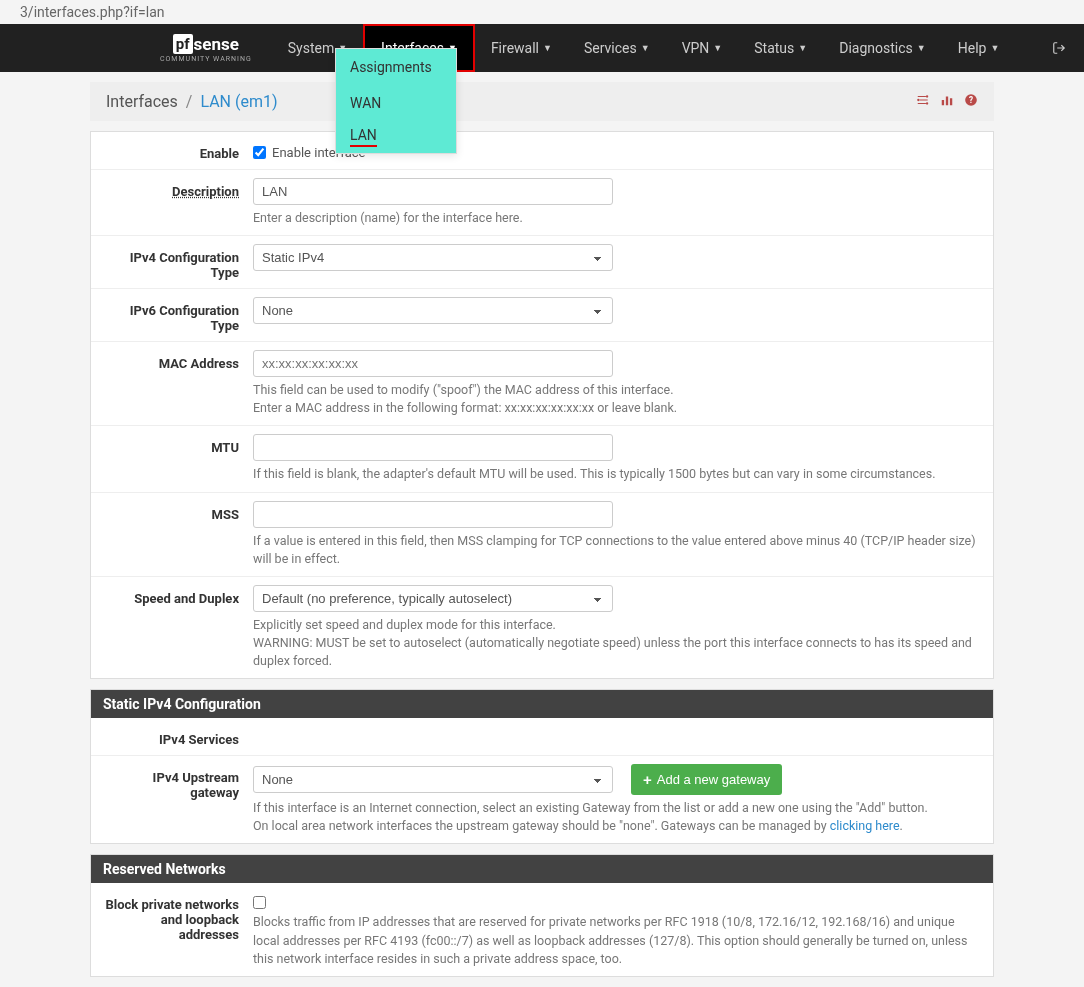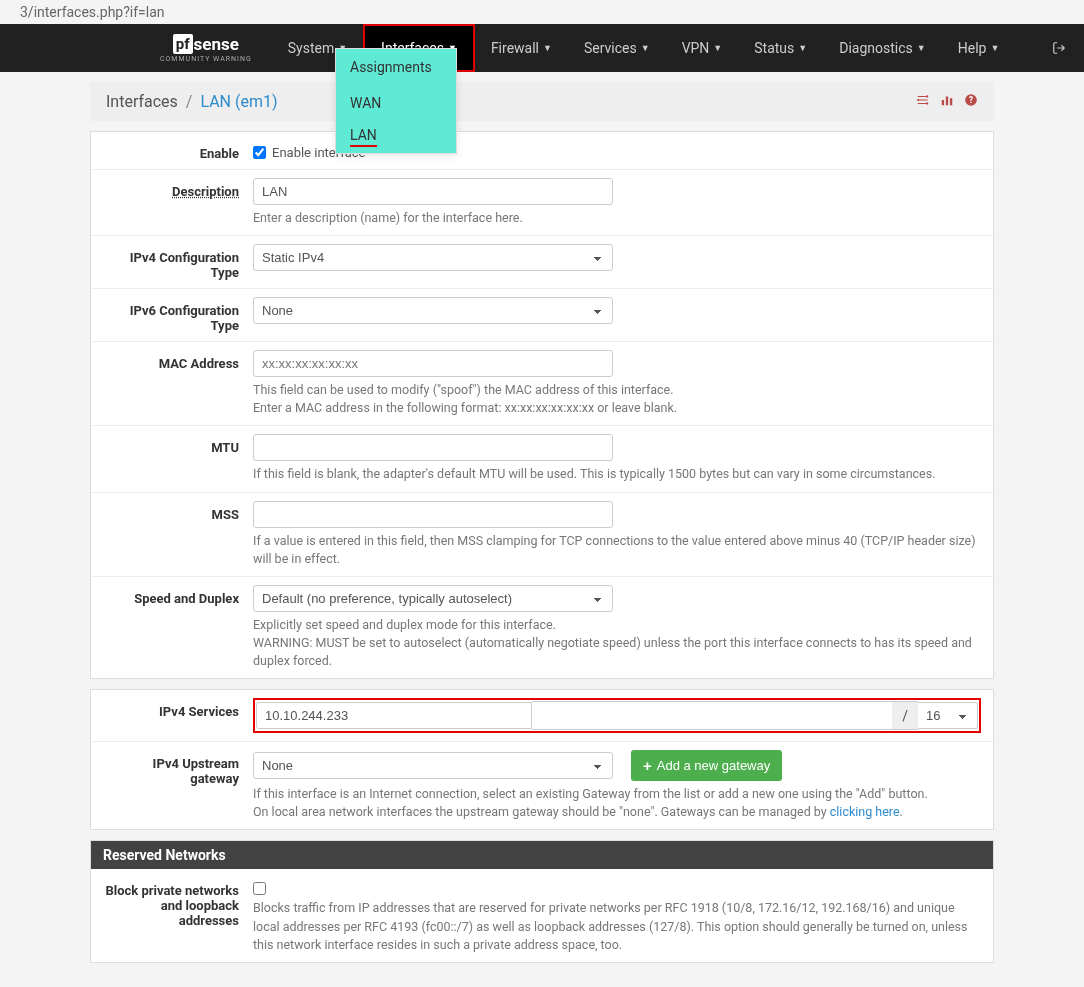--- a/index.html
+++ b/index.html
@@ -198,32 +198,23 @@
     <div class="form-row">
       <div class="form-label bold">Speed and Duplex</div>
       <div class="form-control-wrap">
         <select><option>Default (no preference, typically autoselect)</option></select>
         <div class="help"><span>Explicitly set speed and duplex mode for this interface.</span><br><span>WARNING: MUST be set to autoselect (automatically negotiate speed) unless the port this interface connects to has its speed and duplex forced.</span></div>
       </div>
     </div>
   </div>
 
   <div class="panel">
+    <div class="panel-heading">Static IPv4 Configuration</div>
     <div class="form-row">
       <div class="form-label bold">IPv4 Services</div>
-      <div class="form-control-wrap">
-        <div class="ipv4-highlight">
-          <div class="ipv4-row">
-            <input type="text" value="10.10.244.233" style="">
-            <div class="ipv4-spacer"></div>
-            <div class="ipv4-slash">/</div>
-            <select><option>16</option></select>
-          </div>
-        </div>
-      </div>
     </div>
     <div class="form-row">
       <div class="form-label bold">IPv4 Upstream gateway</div>
       <div class="form-control-wrap">
         <div class="gateway-row">
           <select><option>None</option></select>
           <button class="btn-green">
               <span class="plus">+</span>
               <span>Add a new gateway</span>
             </button>

